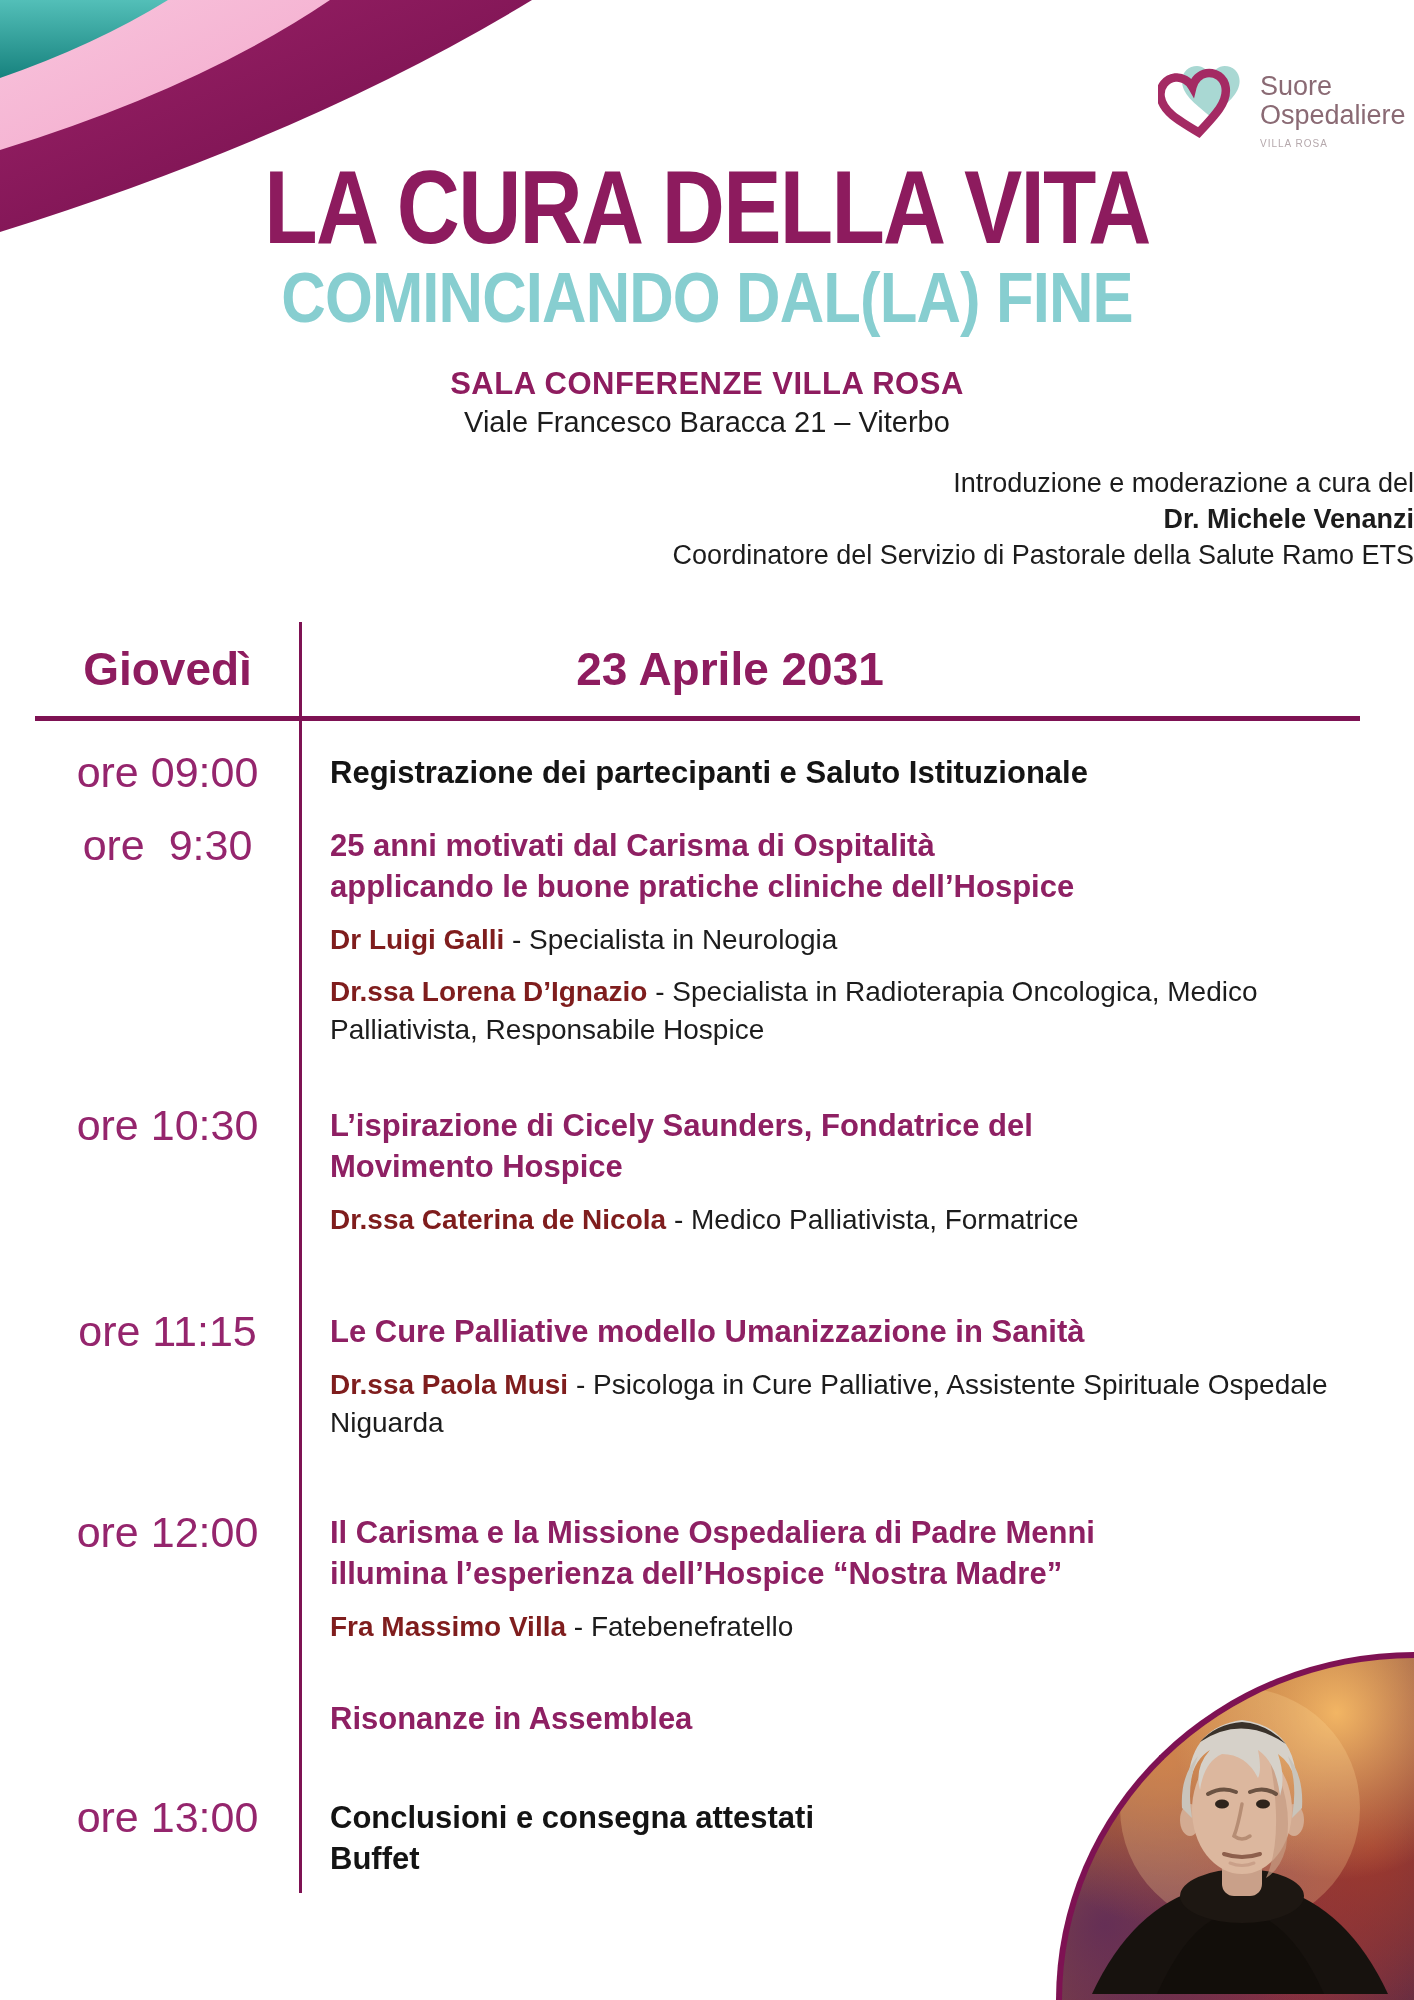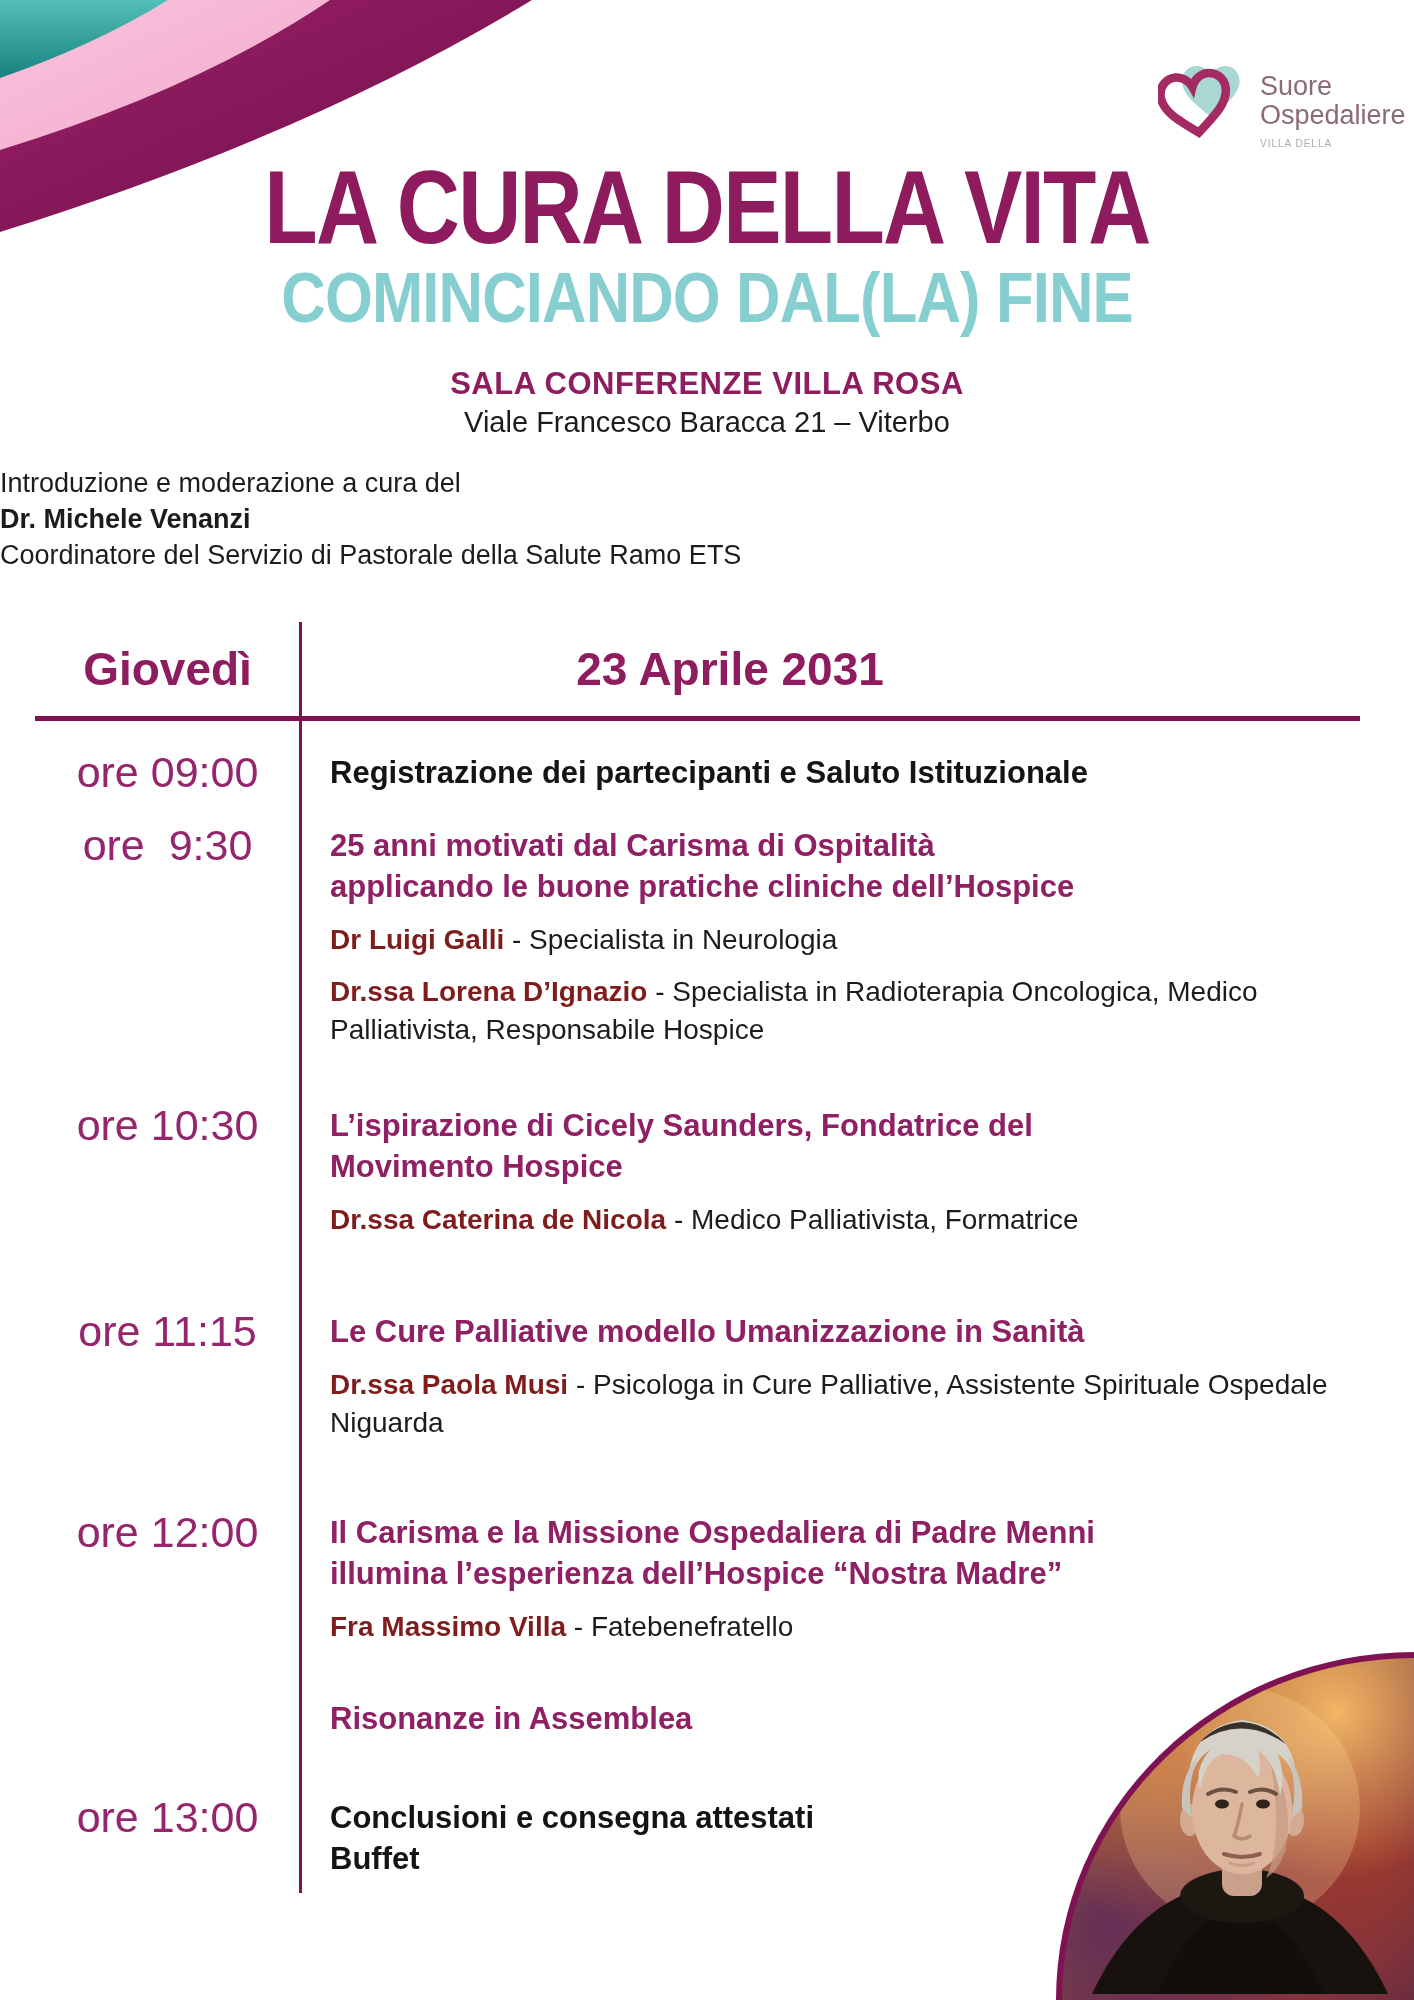--- a/index.html
+++ b/index.html
@@ -20,21 +20,21 @@
   .title{position:absolute;left:0;top:148px;width:100%;text-align:center;
          font-size:104px;font-weight:700;color:#8D1B5E;letter-spacing:-2px;
          transform:scaleX(.84);transform-origin:50% 0;white-space:nowrap;margin:0;}
   .subtitle{position:absolute;left:0;top:258px;width:100%;text-align:center;
          font-size:70px;font-weight:700;color:#87CED0;letter-spacing:-1px;
          transform:scaleX(.88);transform-origin:50% 0;white-space:nowrap;margin:0;}
   .venue{position:absolute;left:0;top:366px;width:100%;text-align:center;
          font-size:31px;font-weight:700;color:#8E1C5F;letter-spacing:.5px;}
   .address{position:absolute;left:0;top:406px;width:100%;text-align:center;
          font-size:29px;color:#1c1c1c;}
-  .intro{position:absolute;left:0;top:466px;width:100%;text-align:left;
+  .intro{position:absolute;left:0;top:466px;width:100%;text-align:right;
          font-size:27px;color:#1c1c1c;line-height:1.33;}
   .intro .b{font-weight:700;}
 
   
   .day{position:absolute;left:35px;top:642px;width:265px;text-align:center;
        font-size:46px;font-weight:700;color:#8E1C5F;}
   .date{position:absolute;left:300px;top:642px;width:860px;text-align:center;
        font-size:46px;font-weight:700;color:#8E1C5F;}
   .hrule{position:absolute;left:35px;top:716px;width:1325px;height:5px;background:#7E1253;}
   .vrule{position:absolute;left:299px;top:622px;width:3px;height:1271px;background:#7E1253;}
@@ -100,21 +100,21 @@
       <g transform="translate(30,6) scale(0.72)">
         <path d="M50,88 C20,64 0,48 0,26 C0,10 12,0 26,0 C36,0 46,8 50,18 C54,8 64,0 74,0 C88,0 100,10 100,26 C100,48 80,64 50,88 Z" fill="#a9d8d3"></path>
       </g>
       <g transform="translate(6,16) rotate(-8 50 44)">
         <path d="M50,88 C20,64 0,48 0,26 C0,10 12,0 26,0 C36,0 46,8 50,18 C54,8 64,0 74,0 C88,0 100,10 100,26 C100,48 80,64 50,88 Z" fill="none" stroke="#A42A63" stroke-width="13" transform="scale(0.82)"></path>
       </g>
     </svg>
     <div class="logo-text">
       <div class="logo-name">Suore</div>
       <div class="logo-name">Ospedaliere</div>
-      <div class="logo-sub">VILLA DELLA</div>
+      <div class="logo-sub">VILLA ROSA</div>
     </div>
   </div>
 
   <h1 class="title">LA CURA DELLA VITA</h1>
   <h2 class="subtitle">COMINCIANDO DAL(LA) FINE</h2>
   <div class="venue">SALA CONFERENZE VILLA ROSA</div>
   <div class="address">Viale Francesco Baracca 21 – Viterbo</div>
   <div class="intro">
     <div>Introduzione e moderazione a cura del</div>
     <div class="b">Dr. Michele Venanzi</div>

